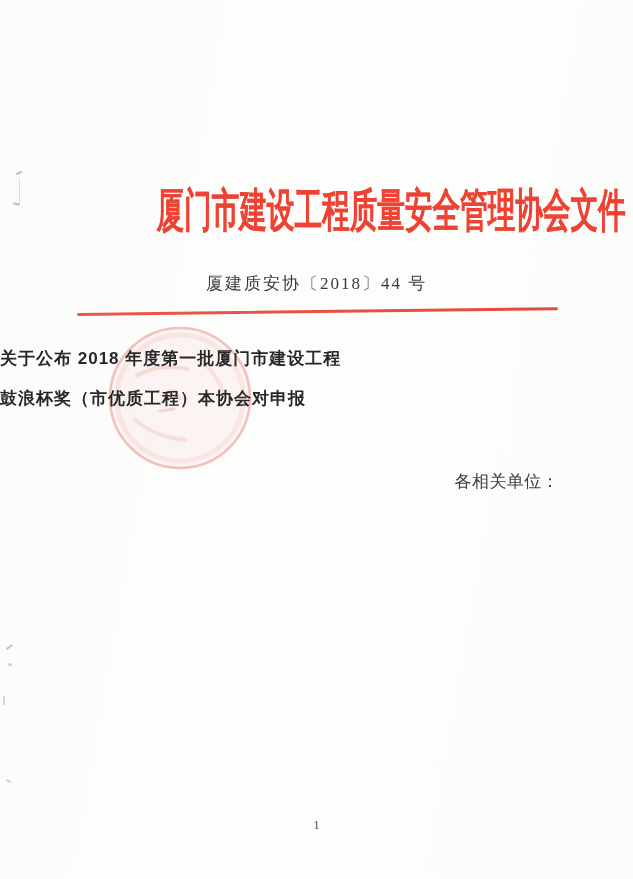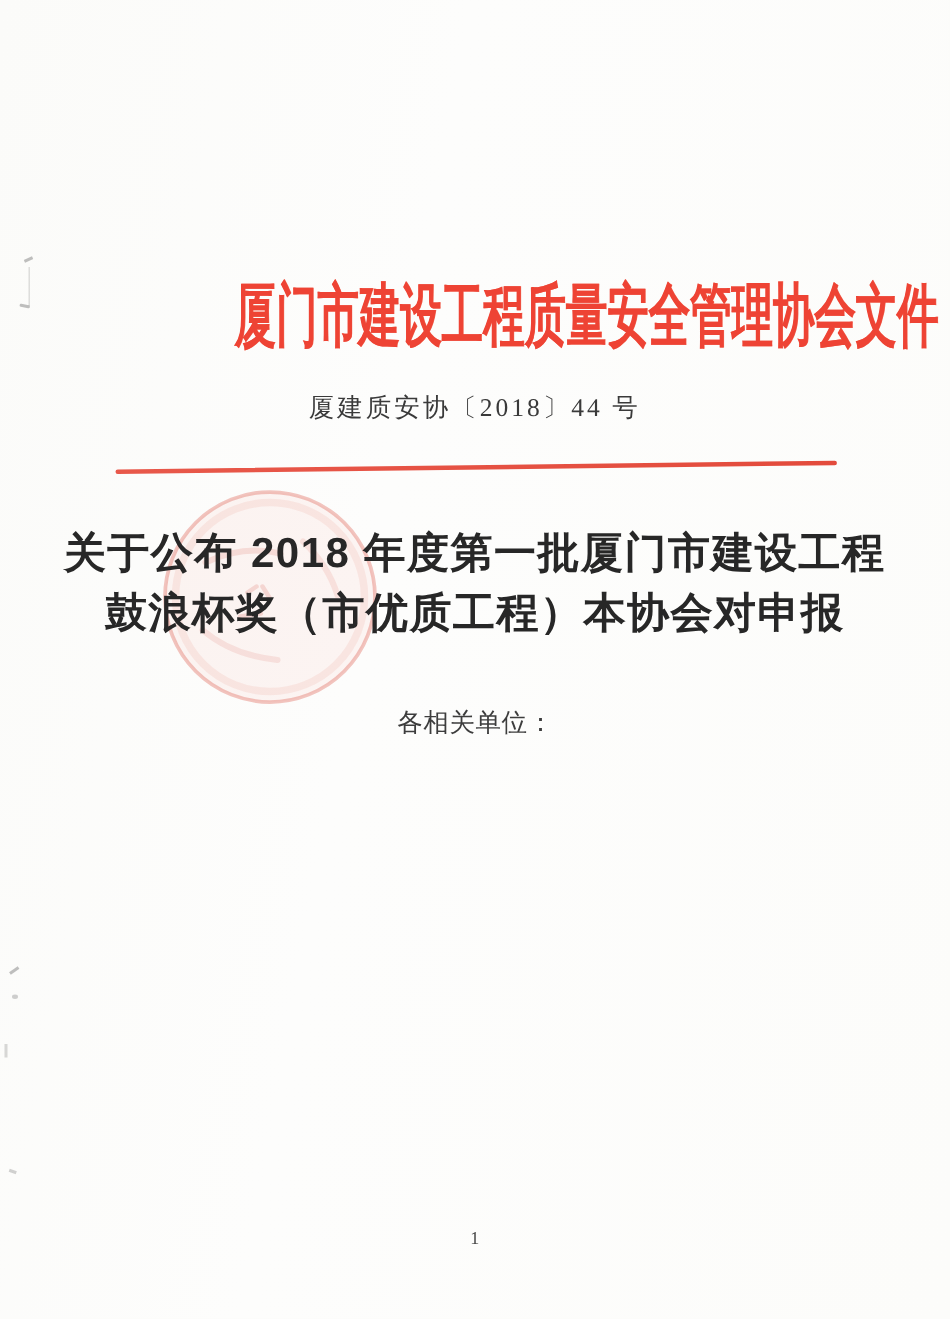--- a/index.html
+++ b/index.html
@@ -36,21 +36,21 @@
     color: #ee4334;
     transform: scaleX(0.60);
     transform-origin: 50% 50%;
     letter-spacing: 0px;
     text-shadow: 0.5px 0 0 #f06a57;
   }
 
   
   .doc-number {
     position: absolute;
-    top: 260px;
+    top: 272px;
     left: 0;
     width: 100%;
     text-align: center;
     font-size: 17px;
     letter-spacing: 2px;
     color: #3a3a3a;
   }
 
   
   .red-rule {
@@ -71,47 +71,47 @@
     left: 107px;
     top: 325px;
     width: 146px;
     height: 146px;
     z-index: 0;
   }
 
   
   .notice-title {
     position: absolute;
-    top: 349px;
+    top: 339px;
     left: 0;
     width: 100%;
-    text-align: center;
+    text-align: left;
     z-index: 1;
     font-family: "Liberation Sans", "DejaVu Sans", sans-serif;
     font-weight: bold;
-    font-size: 28px;
+    font-size: 17px;
     line-height: 40px;
     color: #272727;
     letter-spacing: 1px;
   }
 
   
   .body-block {
     position: absolute;
     top: 463px;
     left: 75px;
     width: 484px;
     font-size: 17px;
     line-height: 37.6px;
     color: #3d3d3d;
     letter-spacing: 0.4px;
     z-index: 1;
   }
   .body-block .salutation {
-    text-align: center;
+    text-align: right;
   }
   .body-block .para {
     text-align: justify;
     text-justify: inter-character;
     text-indent: 2em;
   }
 
   
   .page-number {
     position: absolute;

